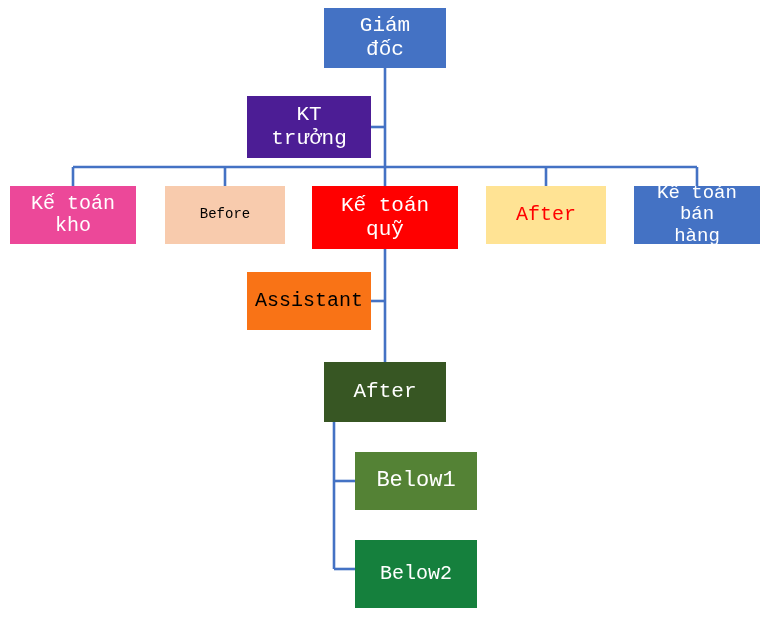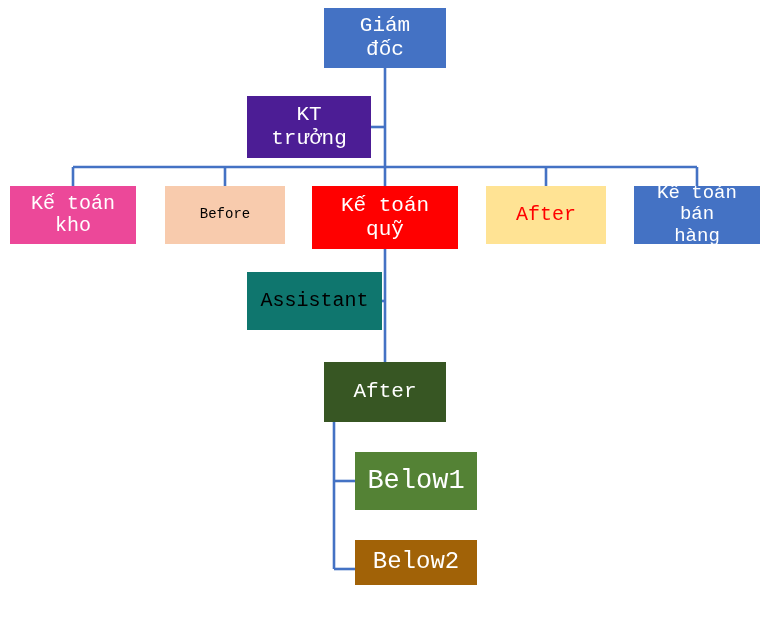--- a/index.html
+++ b/index.html
@@ -63,19 +63,19 @@
 
   <div id="node-layer">
       <div class="node" style="left: 324px; top: 8px; width: 122px; height: 60px; background: rgb(68, 114, 196); color: rgb(255, 255, 255); font-size: 21px;">Giám đốc</div>
       <div class="node" style="left: 247px; top: 96px; width: 124px; height: 62px; background: #4c1d95; color: rgb(255, 255, 255); font-size: 21px;">KT trưởng</div>
       <div class="node" style="left: 10px; top: 186px; width: 126px; height: 58px; background: #ec4899; color: rgb(255, 255, 255); font-size: 20px;">Kế toán kho</div>
       <div class="node" style="left: 165px; top: 186px; width: 120px; height: 58px; background: rgb(248, 203, 173); color: rgb(0, 0, 0); font-size: 14px;">Before</div>
       <div class="node" style="left: 312px; top: 186px; width: 146px; height: 63px; background: rgb(255, 0, 0); color: rgb(255, 255, 255); font-size: 21px;">Kế toán quỹ</div>
       <div class="node" style="left: 486px; top: 186px; width: 120px; height: 58px; background: rgb(255, 227, 148); color: rgb(255, 0, 0); font-size: 20px;">After</div>
       <div class="node" style="left: 634px; top: 186px; width: 126px; height: 58px; background: rgb(68, 114, 196); color: rgb(255, 255, 255); font-size: 19px;">Kế toán bán
 hàng</div>
-      <div class="node" style="left: 247px; top: 272px; width: 135px; height: 58px; background: #0f766e; color: rgb(0, 0, 0); font-size: 20px;">Assistant</div>
+      <div class="node" style="left: 247px; top: 272px; width: 124px; height: 58px; background: #f97316; color: rgb(0, 0, 0); font-size: 20px;">Assistant</div>
       <div class="node" style="left: 324px; top: 362px; width: 122px; height: 60px; background: rgb(55, 86, 35); color: rgb(255, 255, 255); font-size: 21px;">After</div>
-      <div class="node" style="left: 355px; top: 452px; width: 122px; height: 58px; background: rgb(84, 130, 53); color: rgb(255, 255, 255); font-size: 27px;">Below1</div>
-      <div class="node" style="left: 355px; top: 540px; width: 122px; height: 45px; background: #a16207; color: rgb(255, 255, 255); font-size: 24px;">Below2</div>
+      <div class="node" style="left: 355px; top: 452px; width: 122px; height: 58px; background: rgb(84, 130, 53); color: rgb(255, 255, 255); font-size: 22px;">Below1</div>
+      <div class="node" style="left: 355px; top: 540px; width: 122px; height: 68px; background: #15803d; color: rgb(255, 255, 255); font-size: 20px;">Below2</div>
     </div>
 
 </div>
 
 </body></html>

